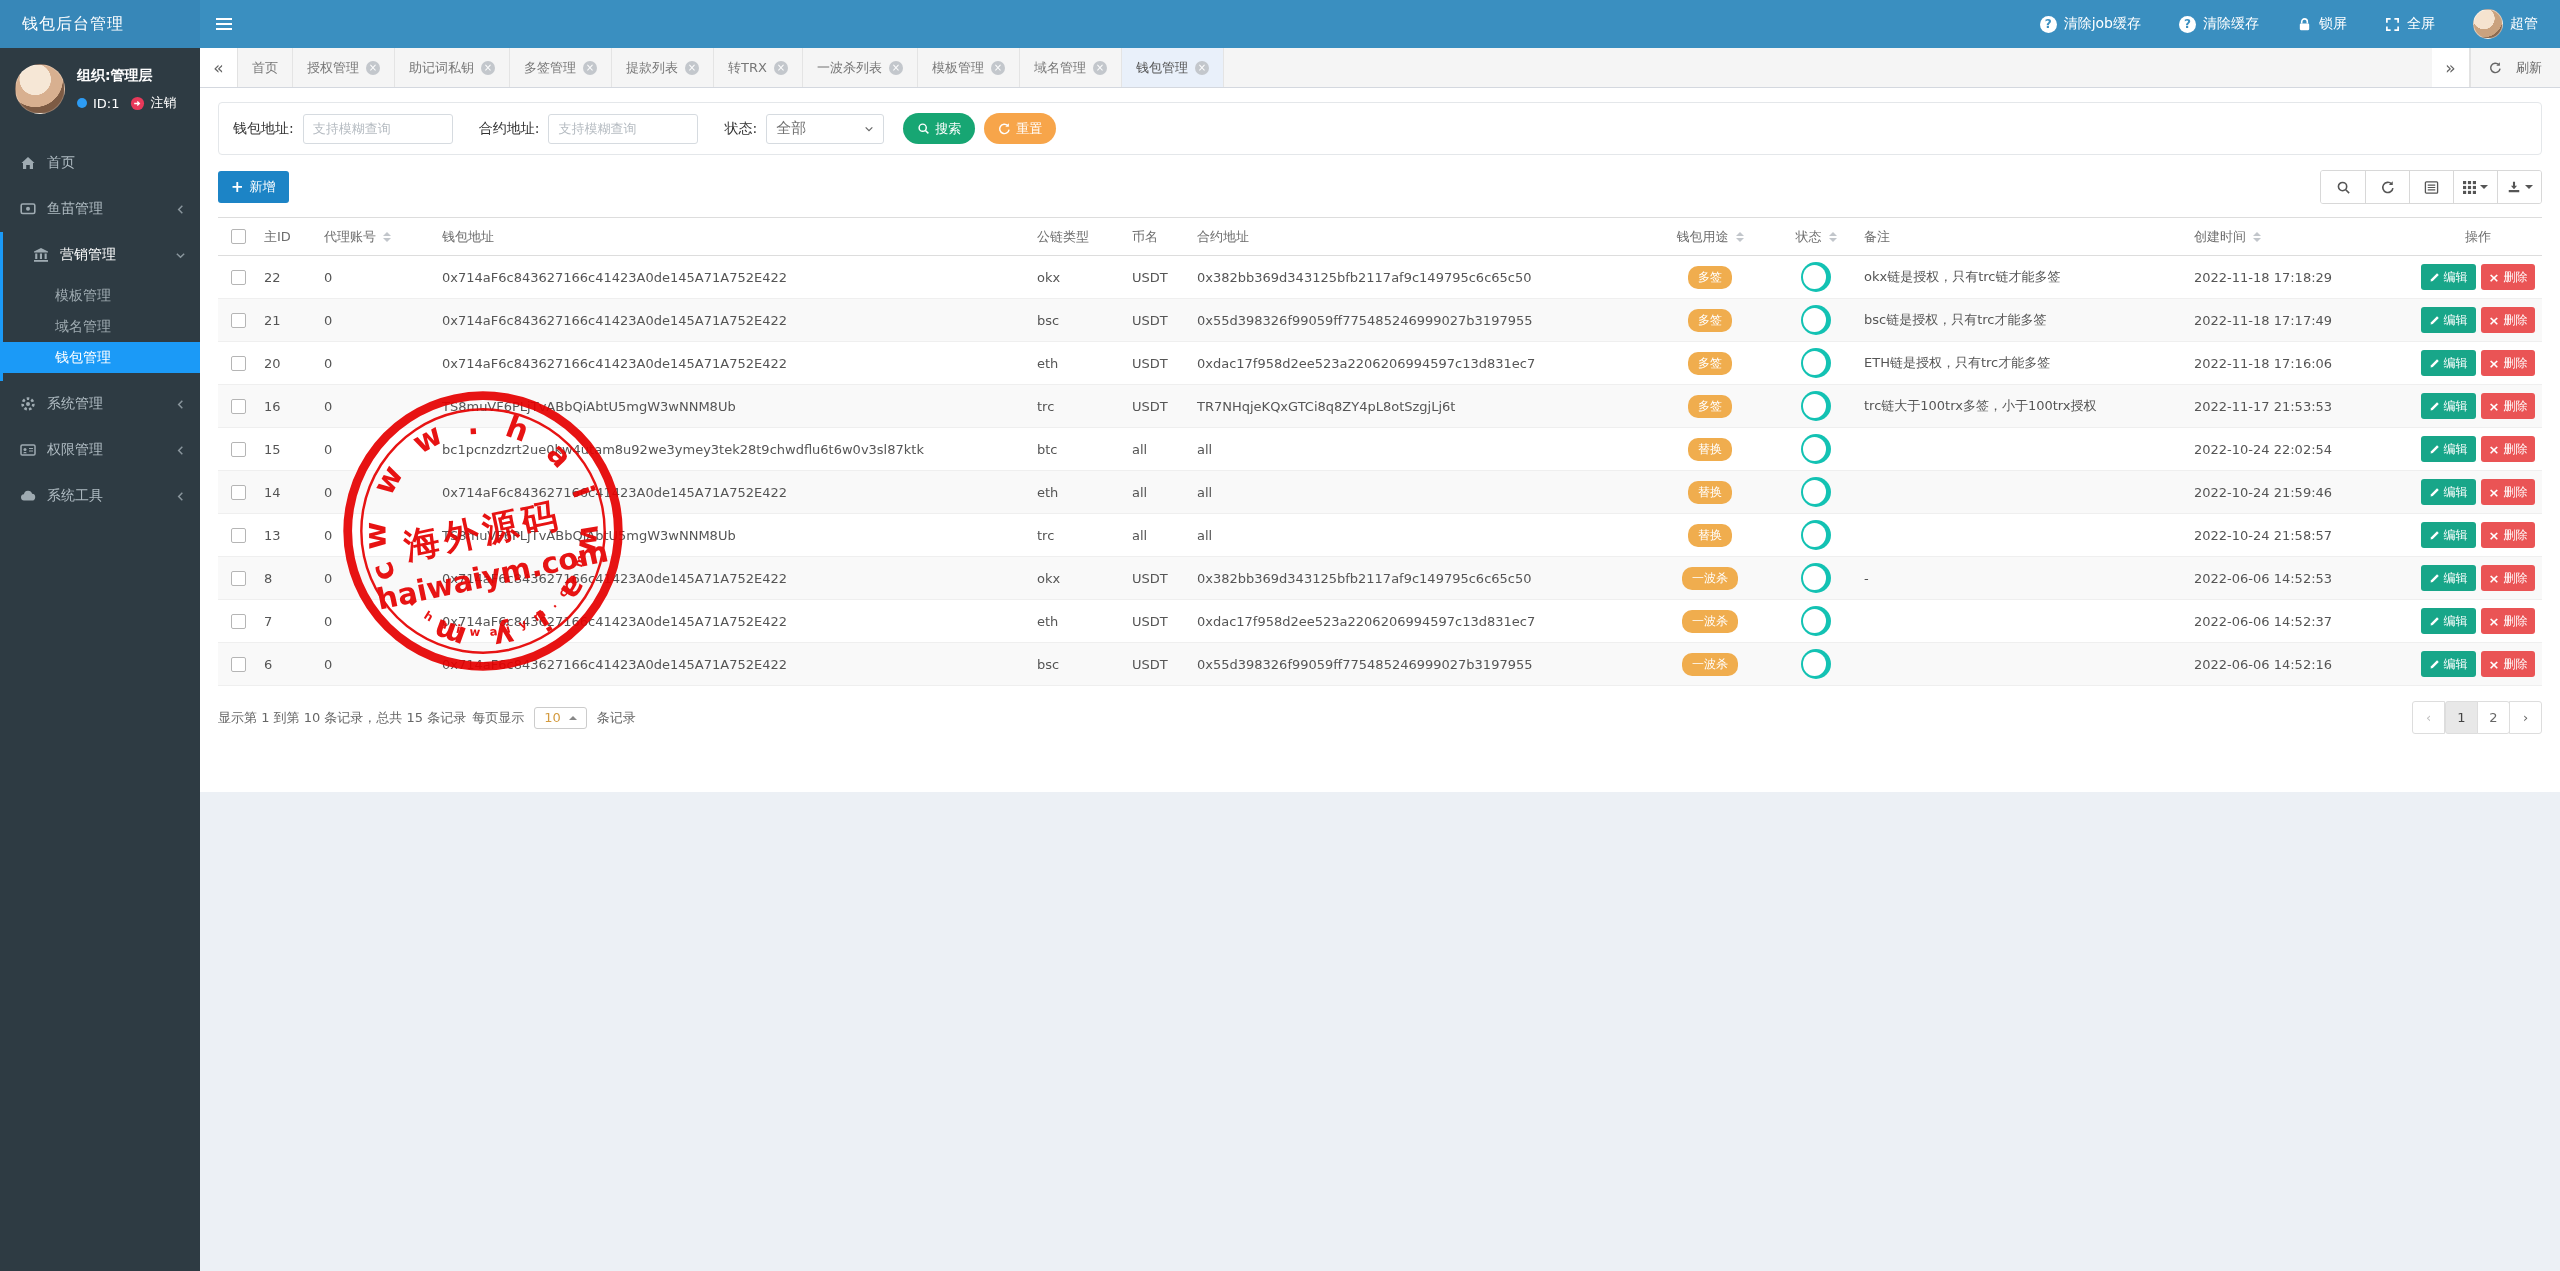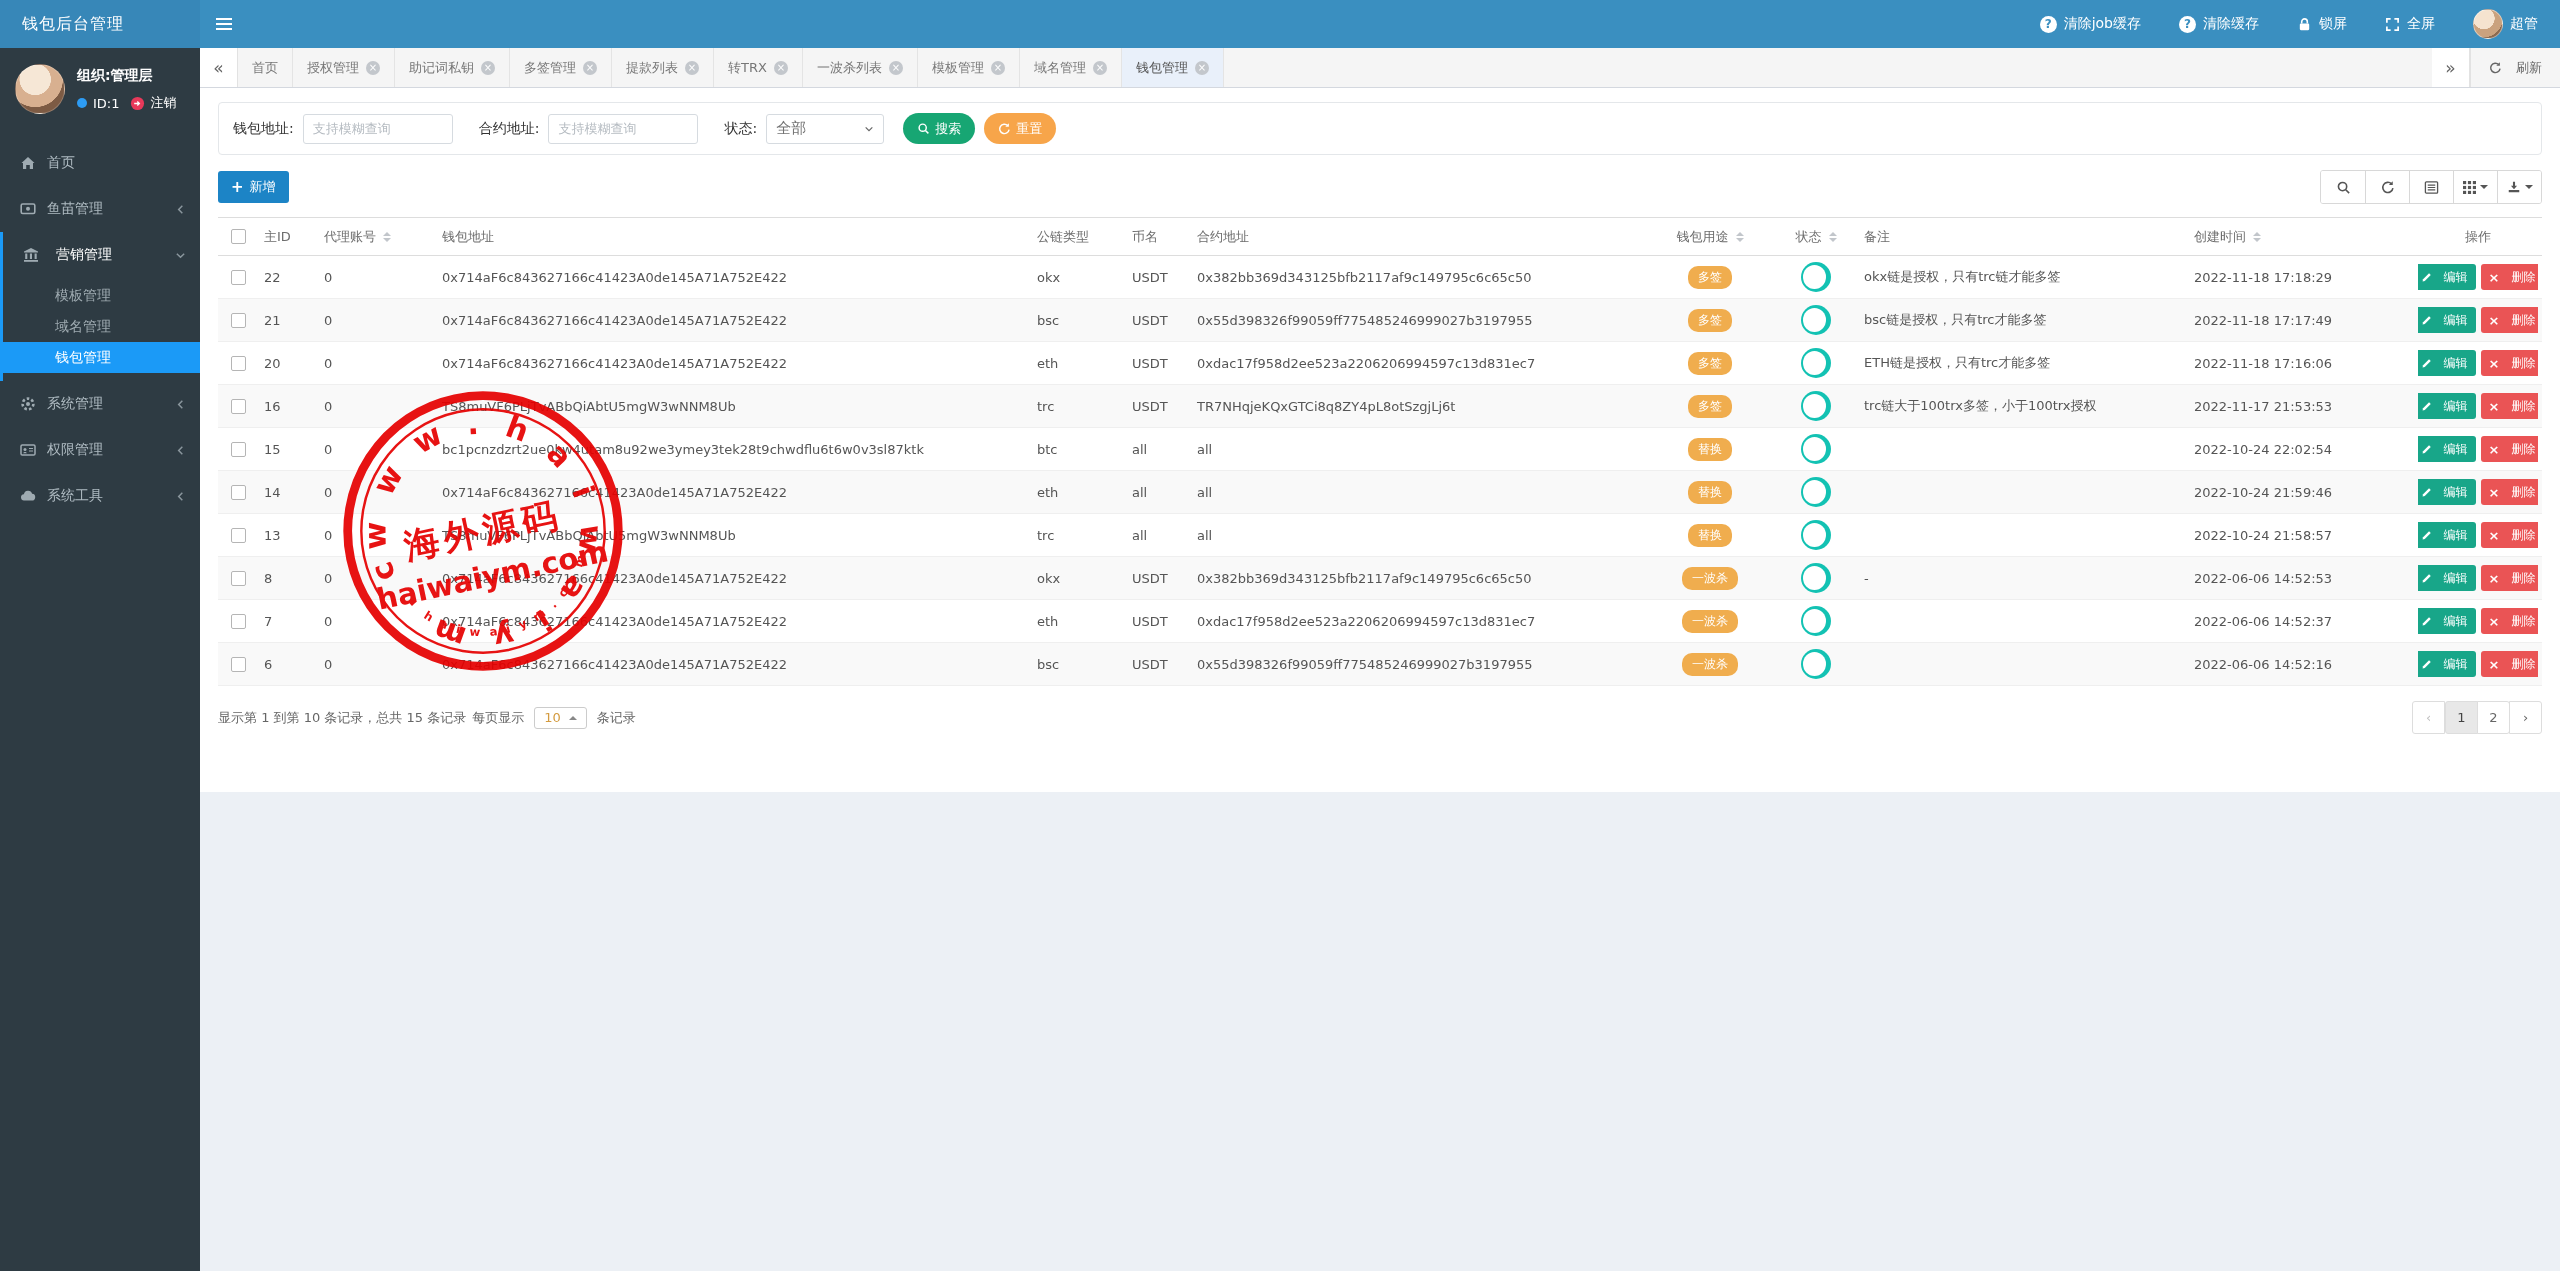--- a/index.html
+++ b/index.html
@@ -31,21 +31,21 @@
     background: radial-gradient(circle at 40% 30%, #f6e7d6 0 35%, #d8b090 36% 62%, #7d5b44 63% 100%);
     border:1px solid rgba(255,255,255,.2); }
   .user-org { color:#fff; font-size:14px; font-weight:bold; margin-top:3px; }
   .user-meta { display:flex; align-items:center; gap:6px; margin-top:9px; font-size:13px; color:#fff; }
   .dot { width:10px; height:10px; border-radius:50%; background:#2d9cf4; }
   .menu { margin-top:4px; }
   .menu-item { height:46px; display:flex; align-items:center; padding:0 14px 0 18px; font-size:14px; cursor:pointer; }
   .menu-item .mi { width:20px; margin-right:9px; display:flex; justify-content:center; color:#9fabb2; }
   .menu-item .chev { margin-left:auto; color:#8a969d; }
   .menu-section.active { border-left:3px solid #1b9af7; }
-  .menu-section.active > .menu-item { padding-left:18px; color:#fff;gap:6px; }
+  .menu-section.active > .menu-item { padding-left:28px; color:#fff; }
   .submenu { padding:2px 0 8px; }
   .submenu-item { height:31px; display:flex; align-items:center; padding-left:52px; font-size:14px; color:#9fabb1; cursor:pointer; }
   .submenu-item.active { background:#1b9af7; color:#fff; }
 
   
   .main { position:absolute; left:200px; top:48px; right:0; bottom:0; display:flex; flex-direction:column; background:#ecf0f5; }
 
   .tabbar { height:40px; flex:none; background:#f5f5f5; border-bottom:1px solid #d4d8df; display:flex; align-items:stretch; font-size:13px; color:#777; }
   .tab-scroll { width:38px; display:flex; align-items:center; justify-content:center; background:#fff; border-right:1px solid #e2e2e2; color:#666; font-size:17px; cursor:pointer; }
   .tabs { display:flex; }
@@ -98,21 +98,21 @@
   .c-created{width:230px; flex:none;}
   .c-actions{width:120px; flex:none; display:flex; justify-content:center;}
   .cb { width:15px; height:15px; border:1px solid #b5b5b5; border-radius:2px; background:#fff; display:inline-block; cursor:pointer; }
   .sort { display:inline-flex; flex-direction:column; gap:2px; margin-left:7px; cursor:pointer; }
   .sort i { width:0; height:0; border-left:4px solid transparent; border-right:4px solid transparent; }
   .sort .up { border-bottom:4px solid #c2c6cb; }
   .sort .dn { border-top:4px solid #c2c6cb; }
   .badge { background:#f0ad4e; color:#fff; font-size:12px; padding:3px 10px; border-radius:10px; white-space:nowrap; }
   .toggle { width:30px; height:30px; border-radius:50%; background:#13c2b3; position:relative; display:inline-block; cursor:pointer; }
   .toggle::before { content:""; position:absolute; left:2px; top:3px; width:23px; height:24px; border-radius:50%; background:#fff; }
-  .btn-edit, .btn-del { border:none; color:#fff; font-size:12px; height:26px; padding:1px 8px; border-radius:3px; display:inline-flex; align-items:center; gap:12px; cursor:pointer; font-family:inherit; }
+  .btn-edit, .btn-del { border:none; color:#fff; font-size:12px; height:26px; padding:1px 8px; border-radius:3px; display:inline-flex; align-items:center; gap:4px; cursor:pointer; font-family:inherit; }
   .btn-edit { background:#18a689; margin-right:5px; }
   .btn-del  { background:#ea5455; }
   .btn-del .x { font-weight:bold; font-size:13px; line-height:1; }
 
   
   .table-footer { display:flex; align-items:center; margin-top:15px; font-size:13px; color:#666; }
   .pf-left { display:flex; align-items:center; gap:6px; }
   .page-size { border:1px solid #ccc; border-radius:3px; height:22px; padding:0 9px; display:inline-flex; align-items:center; gap:8px; color:#d49b3f; background:#fff; cursor:pointer; margin:0 4px; }
   .caret-up { width:0; height:0; border-left:4px solid transparent; border-right:4px solid transparent; border-bottom:4px solid #888; }
   .pagination { margin-left:auto; display:flex; }

